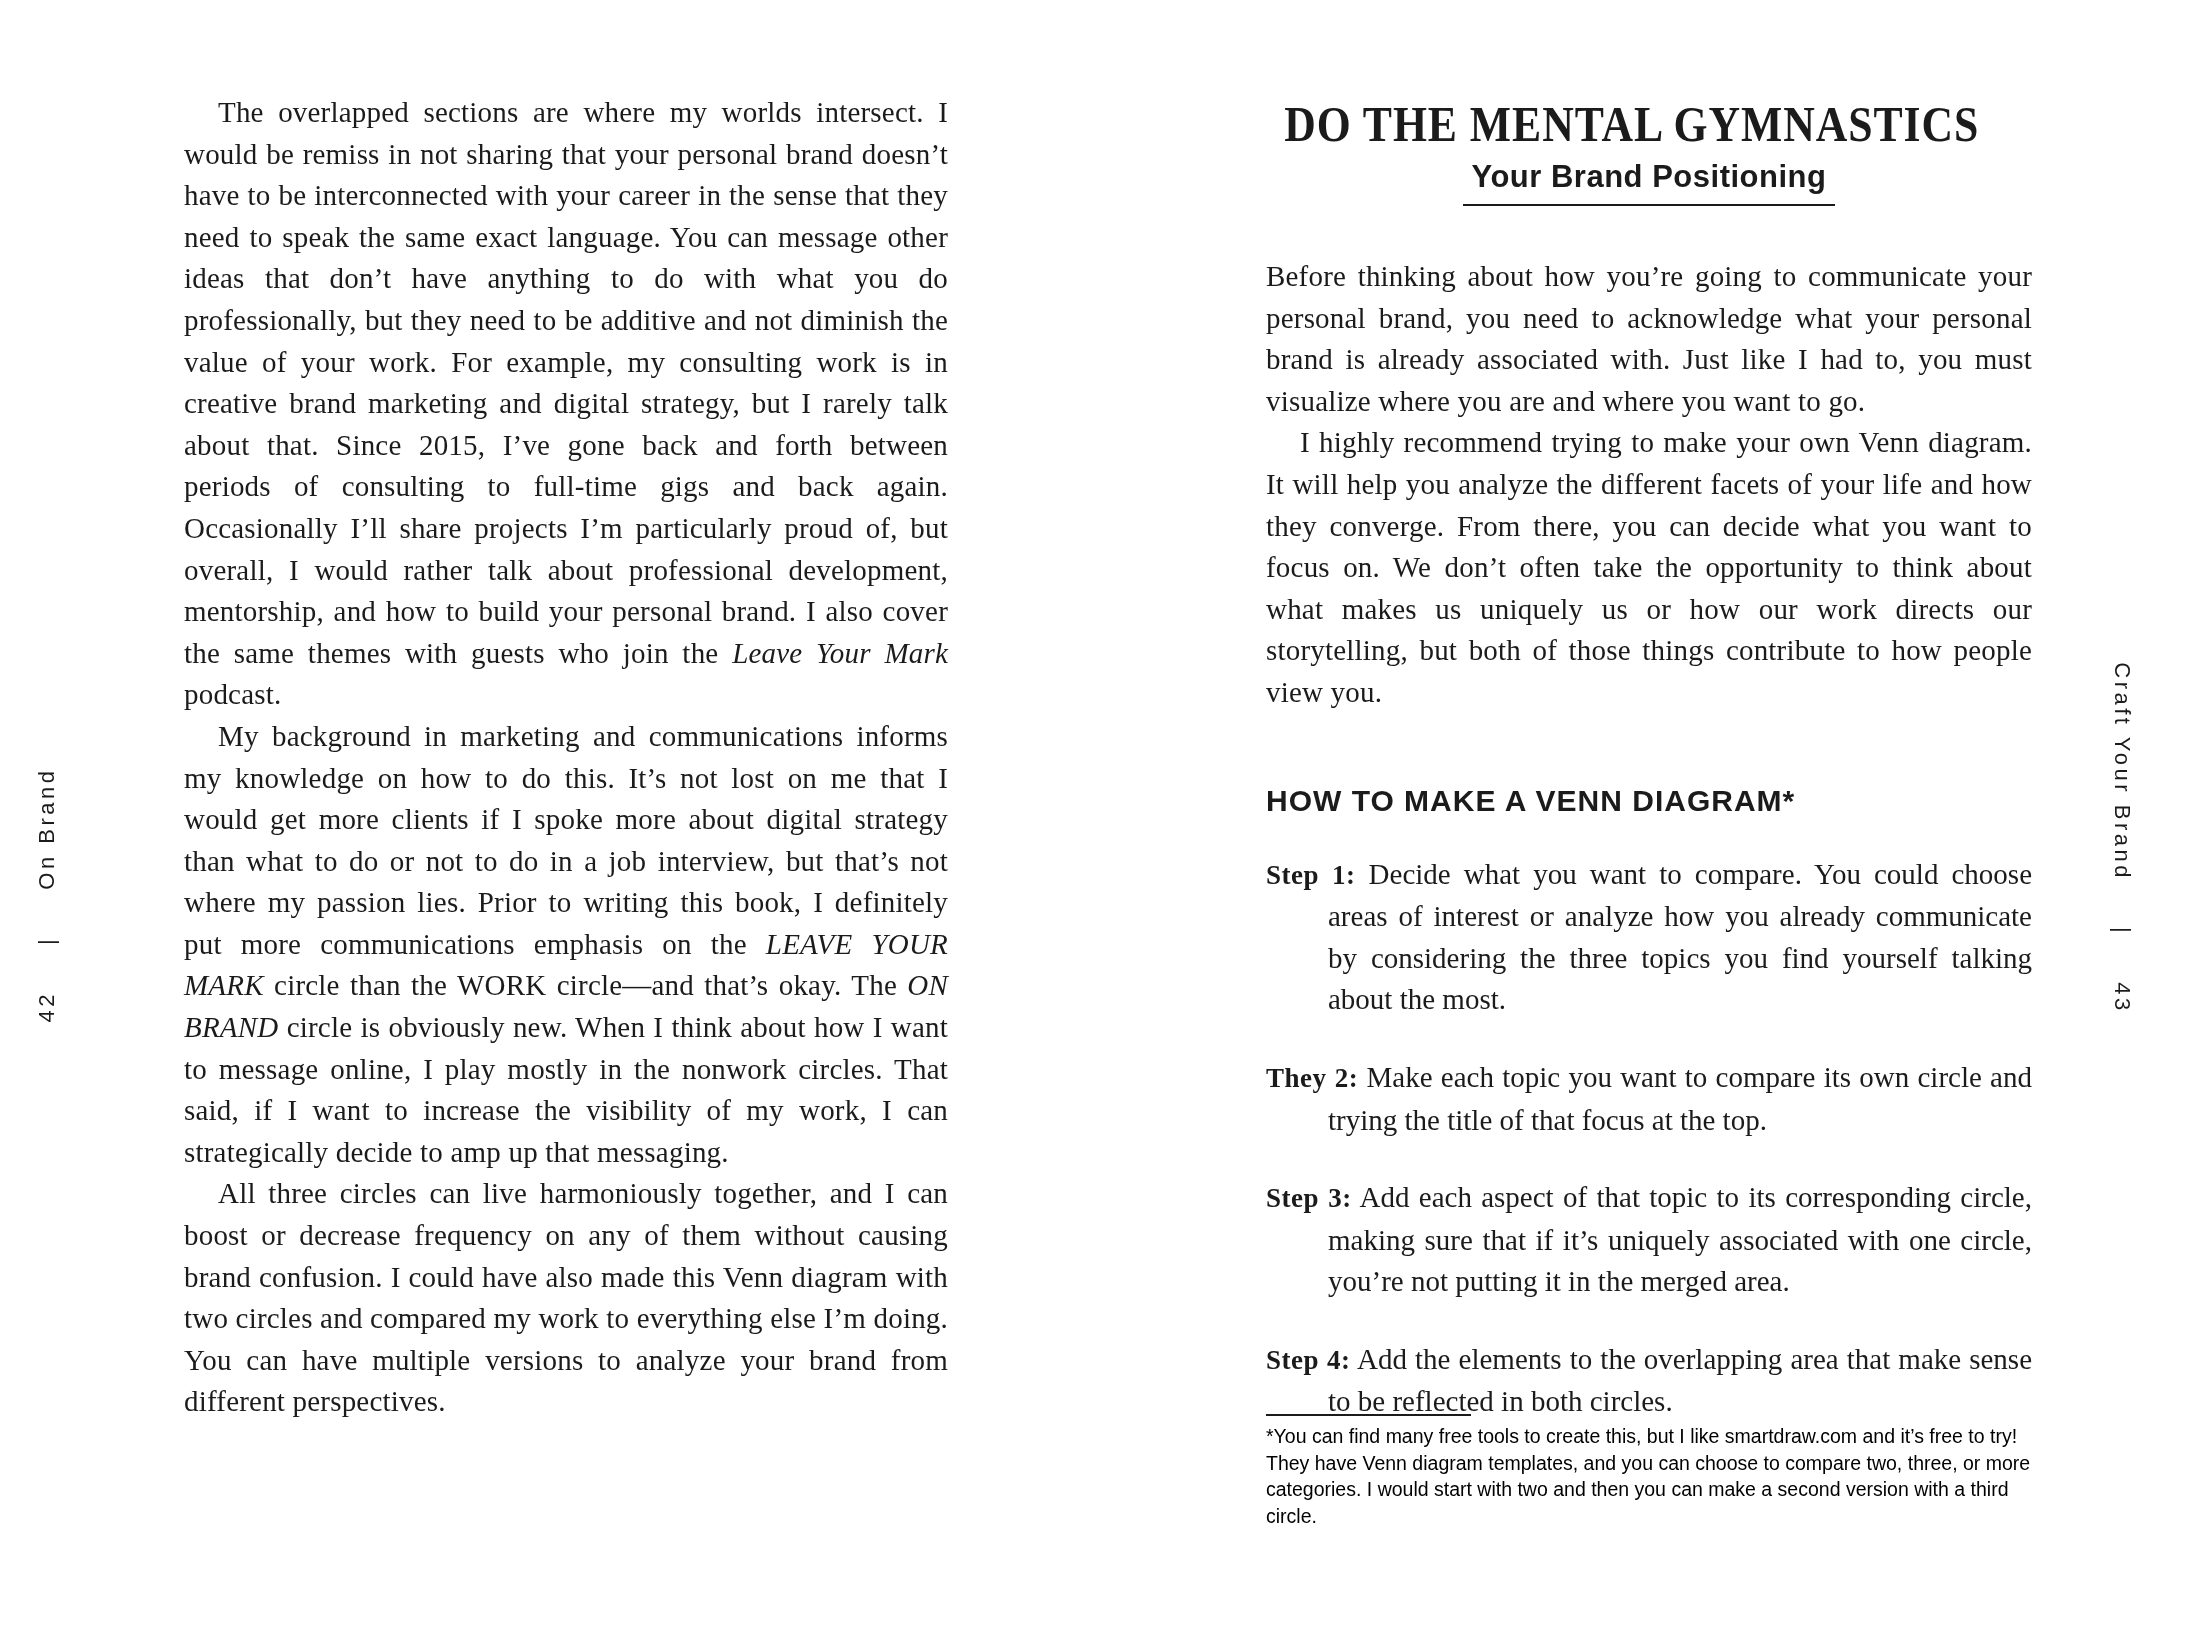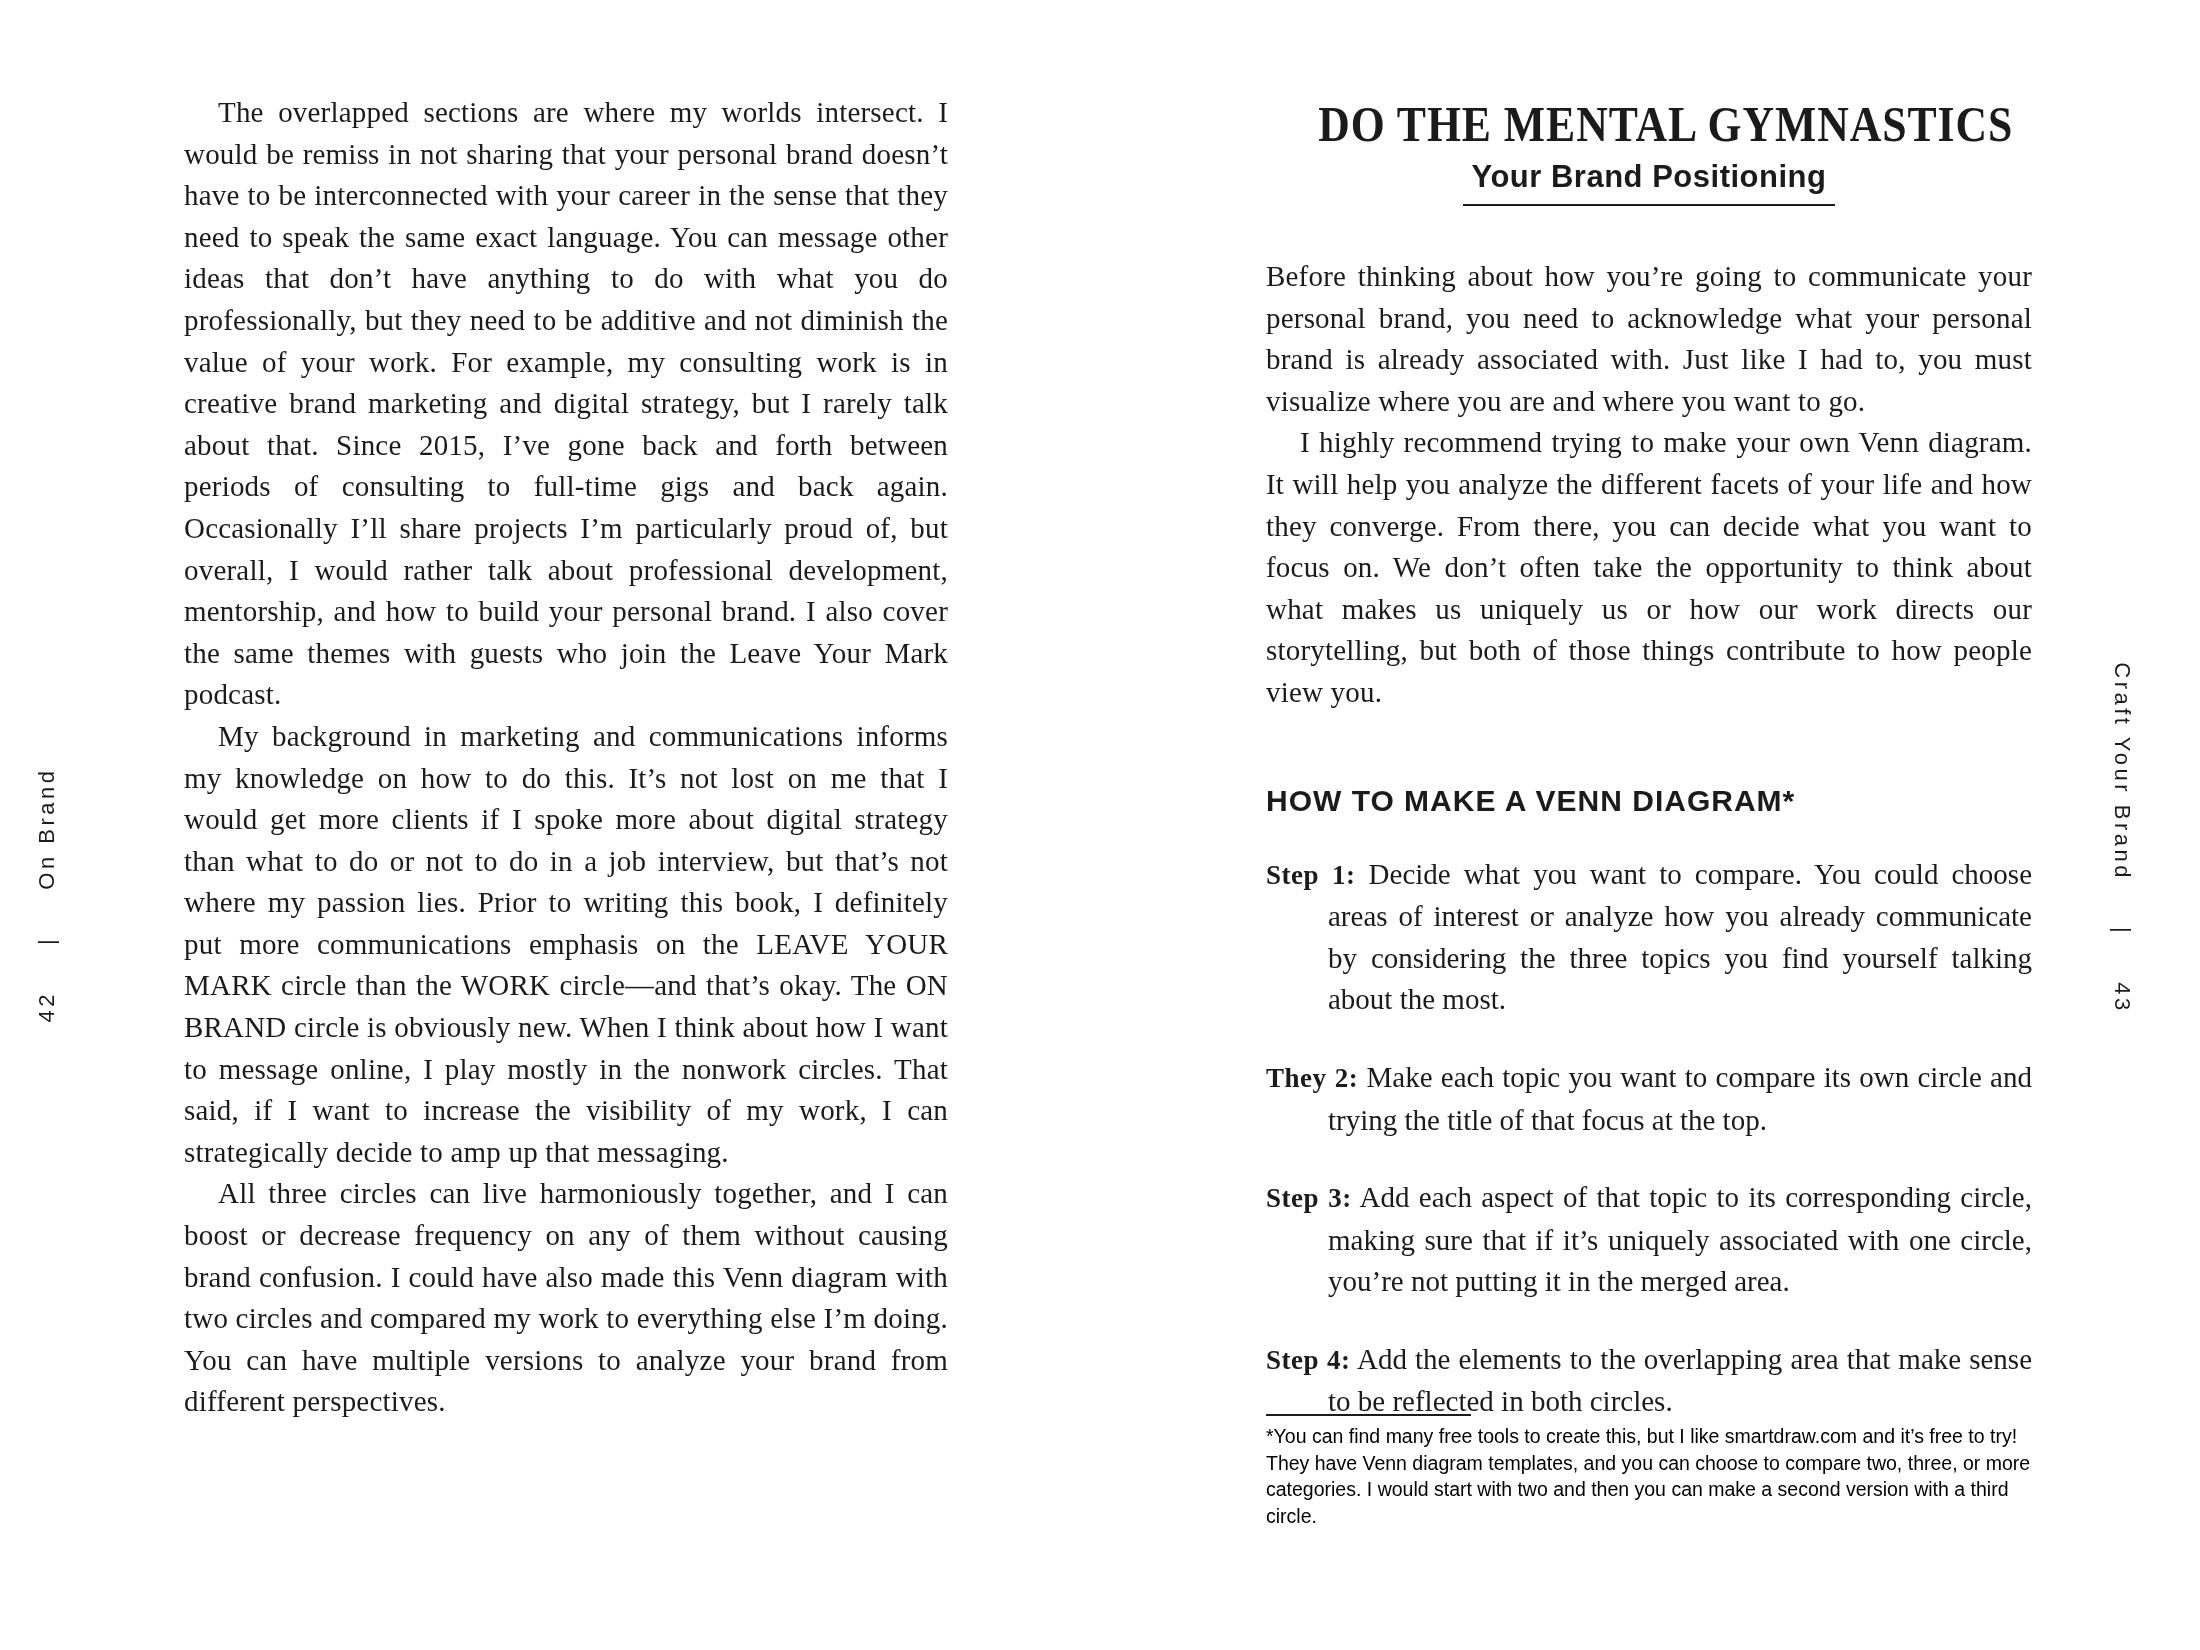--- a/index.html
+++ b/index.html
@@ -18,26 +18,26 @@
   .text-block { position: absolute; }
   .left-block  { left: 184px;  top: 92px;  width: 764px; }
   .para {
     margin: 0;
     font-size: 29px;
     line-height: 41.6px;
     text-align: justify;
     letter-spacing: 0.2px;
   }
   .para.indent { text-indent: 34px; }
-  .italic { }
+  .italic { font-style: italic; }
 
   
   .right-block { position: absolute; left: 1266px; top: 100px; width: 766px; }
 
-  .chapter-title { text-align: right; }
+  .chapter-title { text-align: left; }
   .title-inner {
     display: inline-block;
     font-size: 46px;
     font-weight: 700;
     letter-spacing: 1px;
     white-space: nowrap;
     transform: scale(0.95, 1.12);
     transform-origin: center bottom;
   }
   .chapter-subtitle-wrap { text-align: center; margin-top: 6px; }

